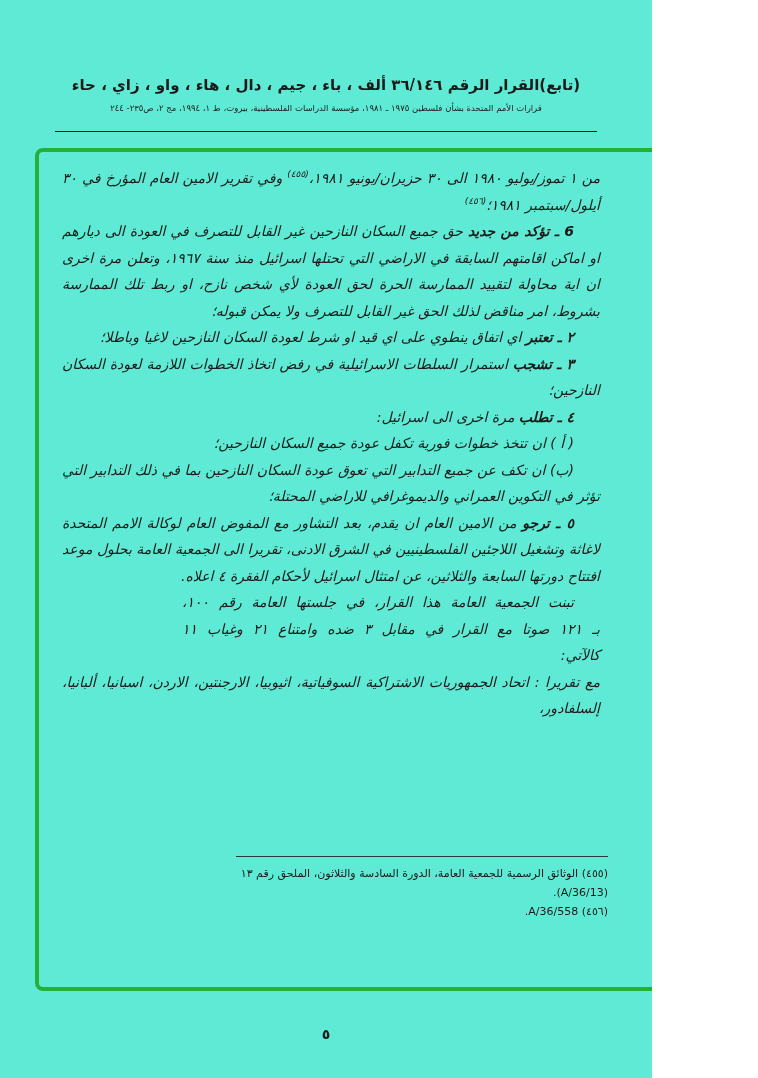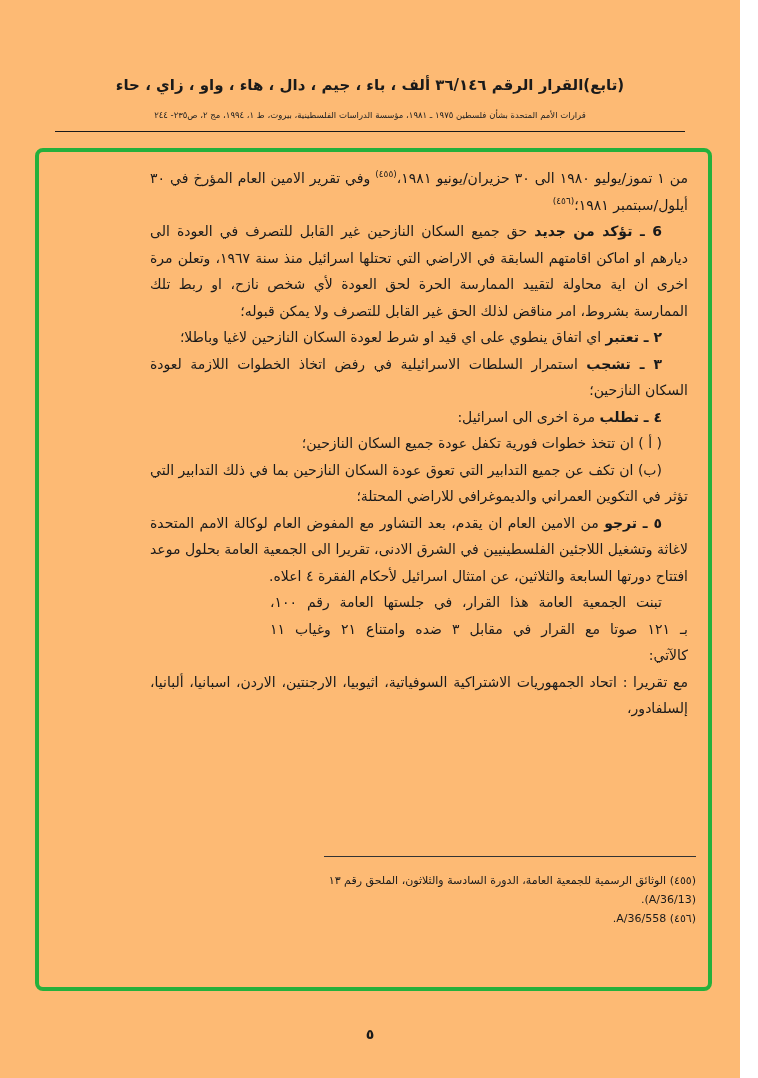--- a/index.html
+++ b/index.html
@@ -1,59 +1,59 @@
 <!DOCTYPE html>
 <html lang="ar"><head>
 <meta charset="utf-8">
 <style>
   html,body{margin:0;padding:0;background:#ffffff;}
   .page{
     position:relative;
-    width:740px;height:1078px;
-    background:#fdba74;
+    width:652px;height:1078px;
+    background:#5eead4;
     font-family:"DejaVu Sans",sans-serif;
     color:#1a1a1a;
     overflow:hidden;
   }
   .header{
     position:absolute;top:76px;left:0;right:0;
     text-align:center;direction:rtl;
   }
   .header-title{
     font-size:15px;font-weight:bold;letter-spacing:0.3px;
   }
   .header-sub{
-    margin-top:16px;font-size:8.5px;color:#222;
+    margin-top:9px;font-size:8.5px;color:#222;
   }
   .rule{
     position:absolute;top:131px;left:55px;right:55px;
     border-top:1.6px solid #1a1a1a;height:0;
   }
   .frame{
     position:absolute;top:148px;left:35px;
     width:677px;height:843px;
     border:4px solid #25b03c;
     border-radius:8px;
     box-sizing:border-box;
   }
   .content{
     position:absolute;top:165px;right:52px;width:538px;
     direction:rtl;text-align:justify;
     font-size:14px;line-height:26.5px;
   }
-  .para{margin:0;text-indent:26px;}
+  .para{margin:0;text-indent:26px;font-style:italic;}
   .first{text-indent:0;}
   .narrow{margin-left:120px;word-spacing:5px;}
   .b{font-weight:bold;margin-top:16px;}
   sup{font-size:9px;line-height:0;}
   .footnotes{
     position:absolute;top:856px;right:44px;width:372px;
     direction:rtl;text-align:right;
     border-top:1px solid #333;
-    padding-top:14px;
+    padding-top:7px;
     font-size:11px;line-height:19px;
   }
   .footnote{margin:0;}
   .pageno{
     position:absolute;top:1026px;left:0;right:0;
     text-align:center;font-size:14px;font-weight:bold;
   }
 </style>
 </head>
 <body>

